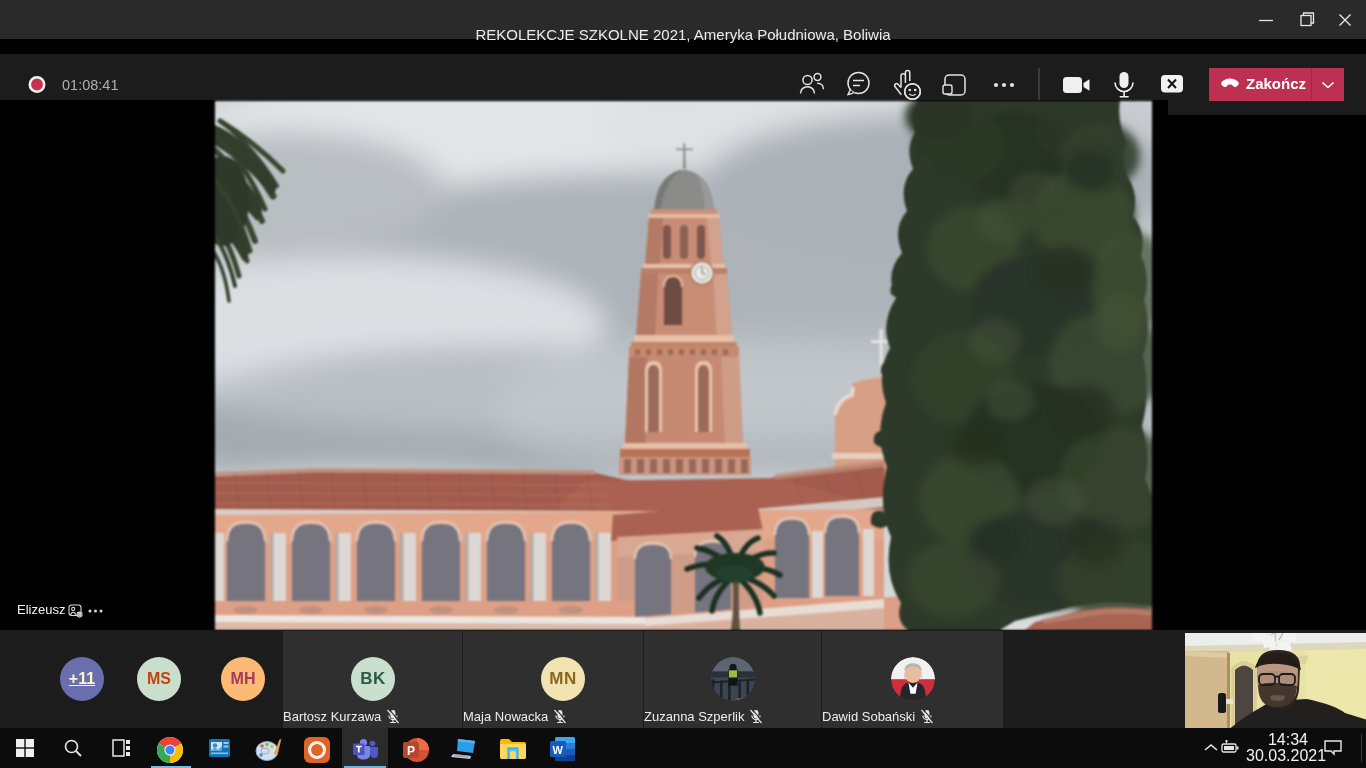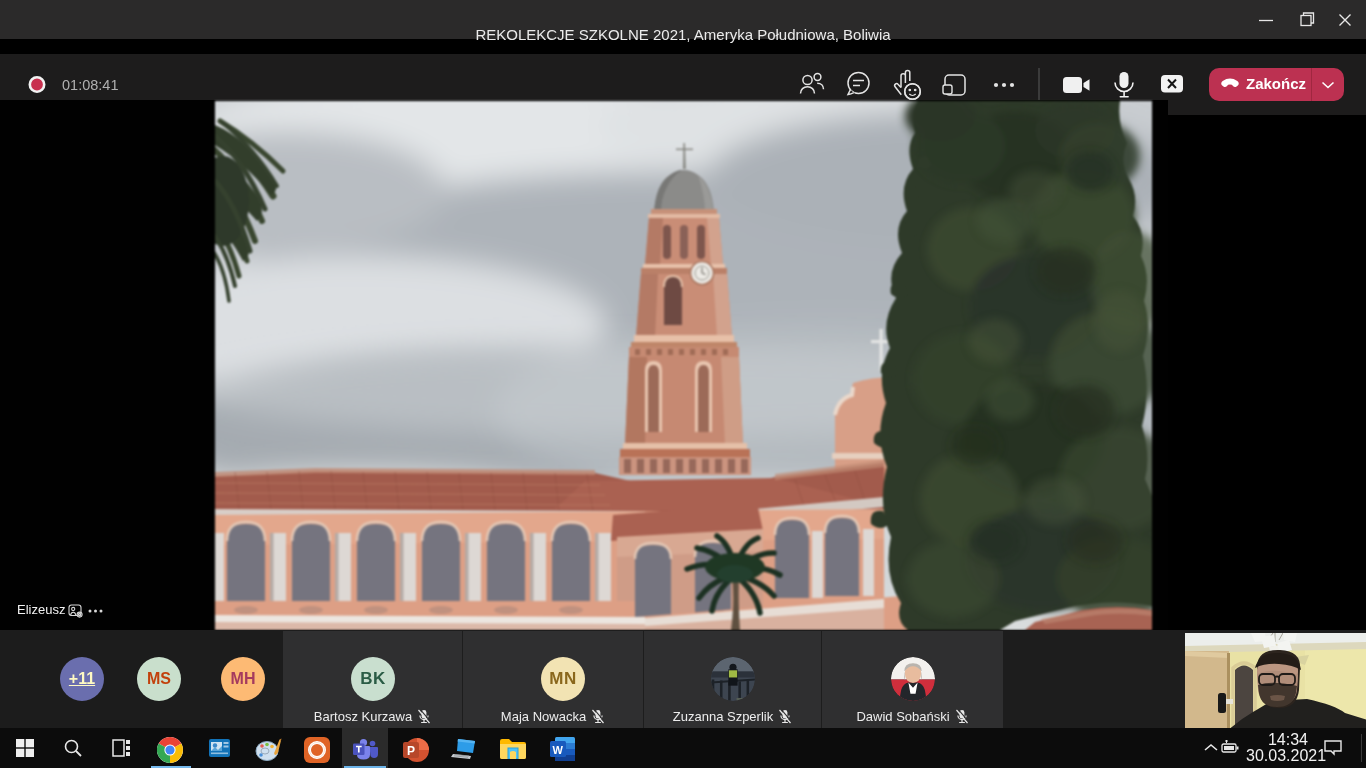--- a/index.html
+++ b/index.html
@@ -9,21 +9,21 @@
   #titlebar{position:absolute;left:0;top:0;width:1366px;height:39px;background:#2b2a2a;}
   #titletext{position:absolute;left:0;top:0;width:1366px;height:39px;line-height:39px;
     text-align:center;color:#ebebeb;font-size:15px;margin-top:15px;}
   #toolbar{position:absolute;left:0;top:54px;width:1366px;height:61px;background:#1d1c1c;}
   #stage{position:absolute;left:0;top:100px;width:1168px;height:530px;background:#010101;}
   #strip{position:absolute;left:0;top:630px;width:1366px;height:98px;background:#1d1d1d;}
   #taskbar{position:absolute;left:0;top:728px;width:1366px;height:40px;background:#0c0c0c;}
   .tile{position:absolute;top:1px;height:97px;background:#2f2f30;}
   .avcirc{position:absolute;top:26px;width:44px;height:44px;border-radius:50%;
     text-align:center;line-height:44px;font-size:17px;font-weight:600;letter-spacing:.5px;}
-  .tname{position:absolute;top:78px;left:0;width:100%;display:flex;justify-content:center;align-items:center;color:#ededed;font-size:13px;}
+  .tname{position:absolute;top:78px;left:0;width:100%;display:flex;justify-content:flex-start;align-items:center;color:#ededed;font-size:13px;}
   .lcirc{position:absolute;top:27px;width:44px;height:44px;border-radius:50%;
     text-align:center;line-height:44px;font-size:16px;font-weight:600;}
 </style>
 </head>
 <body>
 <div id="titlebar">
   <div id="titletext">REKOLEKCJE SZKOLNE 2021, Ameryka Południowa, Boliwia</div>
   <svg class="abs" style="left:1248px;top:0" width="118" height="39" viewBox="0 0 118 39">
     <g stroke="#e7e7e7" fill="none">
       <path d="M11 20.5h14" stroke-width="1.3"></path>
@@ -86,21 +86,21 @@
       <path d="M320 22.5a9 9 0 0 0 18 0" fill="none" stroke="#f0f0f0" stroke-width="1.6"></path>
       <rect x="328.3" y="31.5" width="1.6" height="5"></rect>
       <rect x="324.5" y="36" width="9.4" height="1.6" rx=".8"></rect>
     </g>
 
     <g>
       <rect x="366" y="15" width="22" height="17.5" rx="4" fill="#f2f2f2"></rect>
       <path d="M373 19.5l8 8.5M381 19.5l-8 8.5" stroke="#141414" stroke-width="2"></path>
     </g>
   </svg>
-  <div class="abs" style="left:1209px;top:14px;width:135px;height:33px;background:#bc3151;border-radius:10px;">
+  <div class="abs" style="left:1209px;top:14px;width:135px;height:33px;background:#bc3151;border-radius:0;">
     <svg class="abs" style="left:11px;top:8px" width="20" height="17" viewBox="0 0 20 17">
       <path d="M2.2 9.5c-1.5-1.2-1.2-3.4.5-4.6a13.4 13.4 0 0 1 14.6 0c1.7 1.2 2 3.4.5 4.6l-1.6 1.2c-.9.7-2.2.5-3-.4l-1.3-1.6a6.6 6.6 0 0 0-3.8 0l-1.3 1.6c-.8.9-2.1 1.1-3 .4z" fill="#fff"></path>
     </svg>
     <span class="abs" style="left:37px;top:7px;color:#fff;font-size:15px;font-weight:bold;">Zakończ</span>
     <div class="abs" style="left:102px;top:0;width:1px;height:33px;background:#a02740;"></div>
     <svg class="abs" style="left:112px;top:13px" width="14" height="8" viewBox="0 0 14 8">
       <path d="M1.5 1.5l5.5 5 5.5-5" stroke="#fff" stroke-width="1.6" fill="none"></path>
     </svg>
   </div>
 </div>

